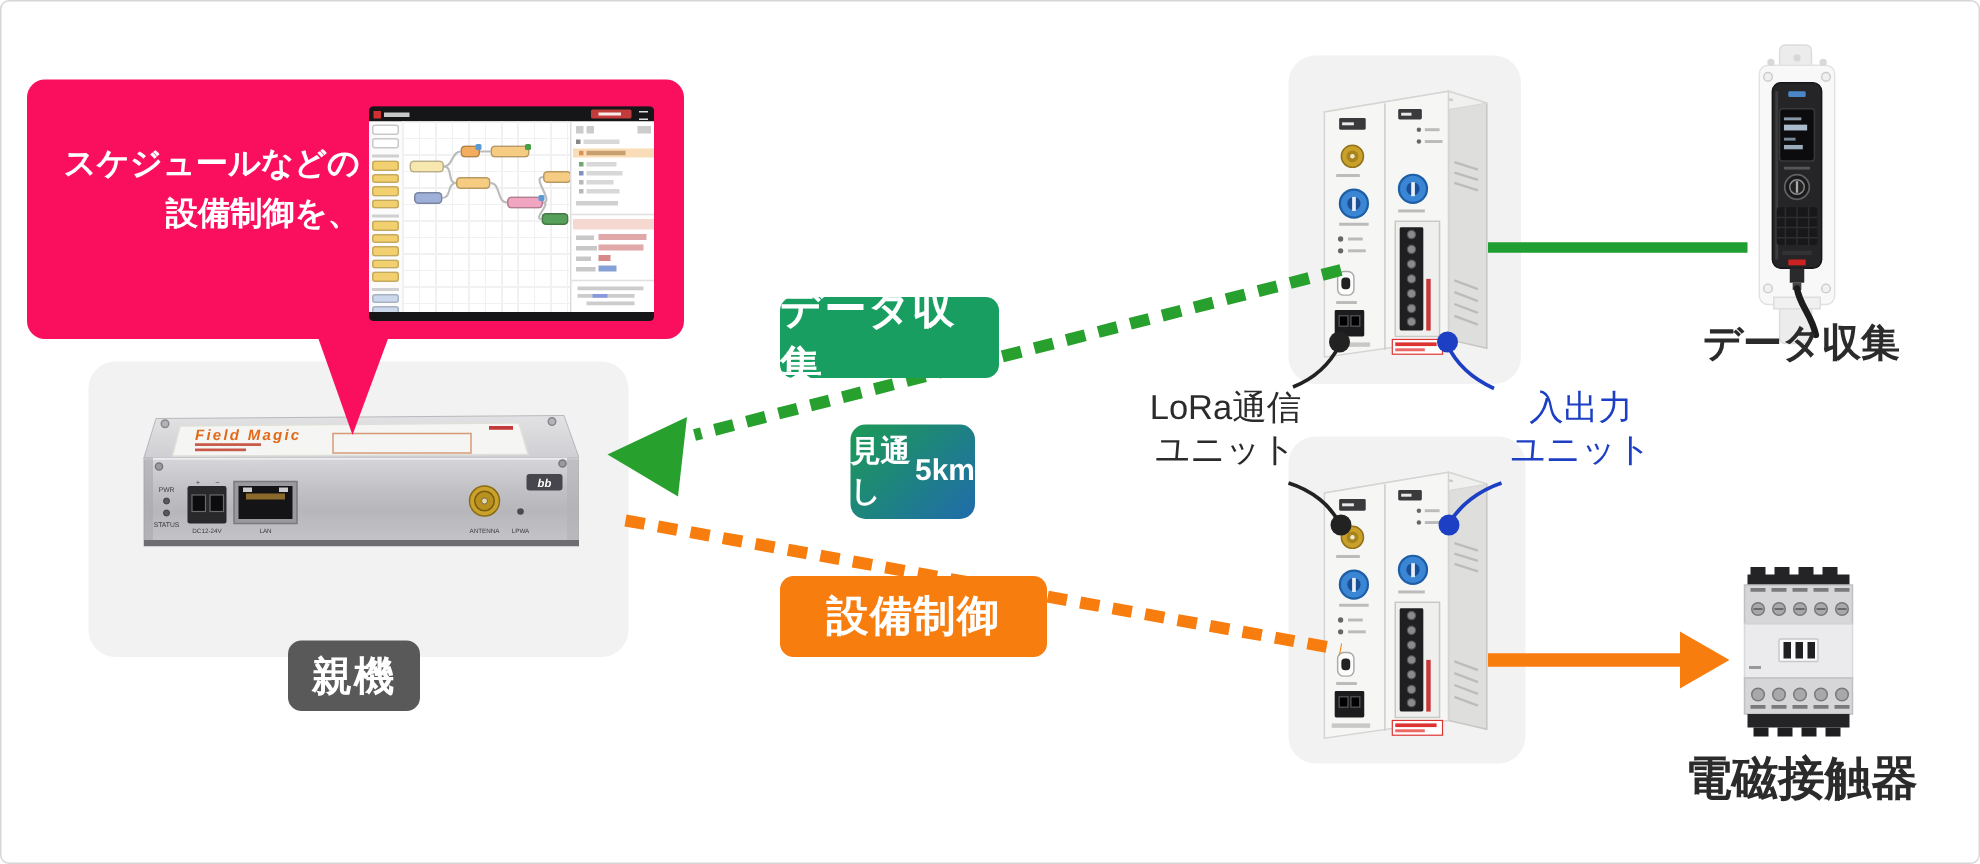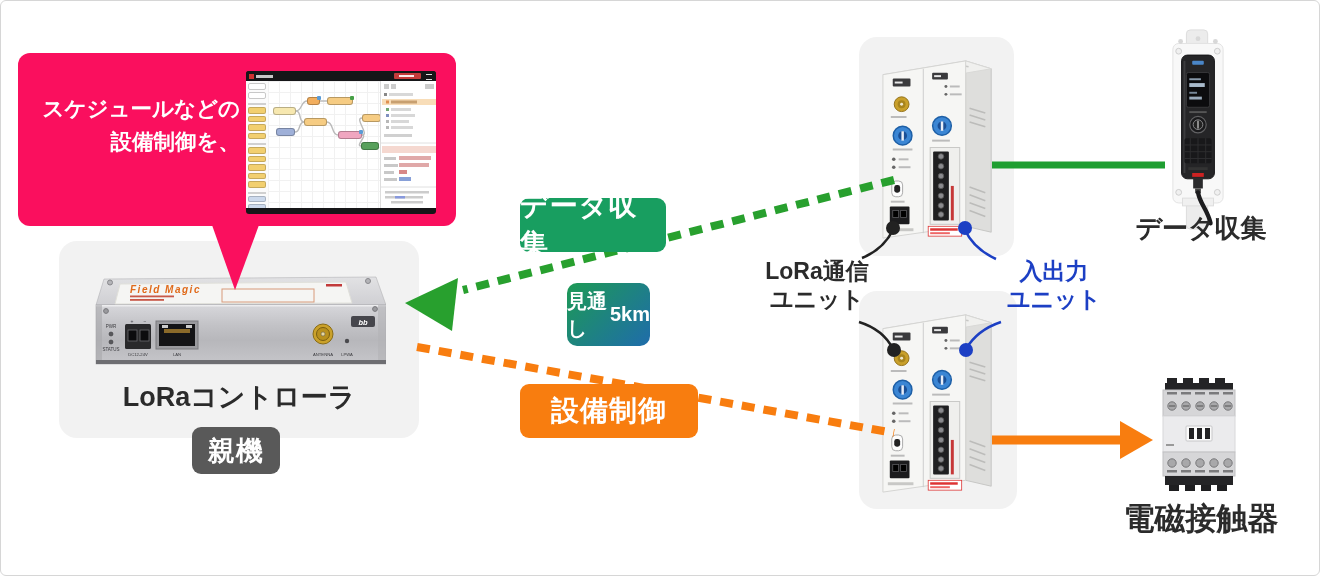--- a/index.html
+++ b/index.html
@@ -7,21 +7,21 @@
   .abs{position:absolute;}
   
   .panel{position:absolute;background:#f2f2f2;border-radius:18px;}
   
   .badge{position:absolute;display:flex;align-items:center;justify-content:center;color:#fff;font-weight:bold;border-radius:9px;letter-spacing:1px;}
   .badge-green{background:#189e60;font-size:28px;}
   .badge-orange{background:#f87d0f;font-size:28px;}
   .badge-dark{background:#595959;}
   .badge-km{background:linear-gradient(135deg,#1d9a55 0%,#1f6cab 100%);flex-direction:row;font-size:20px;line-height:1.35;letter-spacing:0;border-radius:10px;}
   .dev-label{position:absolute;text-align:center;font-weight:800;color:#2b2b2b;}
-  .unit-label{position:absolute;text-align:center;font-weight:700;font-size:23px;line-height:1.22;color:#2b2b2b;}
+  .unit-label{position:absolute;text-align:center;font-weight:400;font-size:23px;line-height:1.22;color:#2b2b2b;}
   .unit-label.blue{color:#1c3fc4;}
   
   .callout{position:absolute;left:17px;top:52px;width:438px;height:173px;background:#fa0f5e;border-radius:12px;z-index:6;}
   .callout-tail{position:absolute;left:211px;top:224px;width:0;height:0;border-left:23px solid transparent;border-right:24px solid transparent;border-top:65px solid #fa0f5e;z-index:6;}
   .callout-text{position:absolute;left:12px;top:40px;width:210px;text-align:right;color:#fff;font-weight:bold;font-size:21.5px;line-height:1.55;}
   
   .editor-frame{position:absolute;left:228px;top:18px;width:190px;height:143px;background:#161618;border-radius:3px;overflow:hidden;}
   .ed-header{position:absolute;left:0;top:0;width:190px;height:10px;background:#161618;}
   .ed-logo-sq{position:absolute;left:3px;top:2.5px;width:5px;height:5px;background:#d03030;}
   .ed-logo-bar{position:absolute;left:10px;top:4px;width:17px;height:2.5px;background:#e8e8e8;opacity:.85;}
@@ -280,21 +280,20 @@
     <path d="M 861,257 C 876,251 886,241 892,229" stroke="#222222" stroke-width="2.5" fill="none"></path>
     <circle cx="892" cy="227" r="7" fill="#222222"></circle>
     <path d="M 995,258 C 982,252 970,242 964,229" stroke="#1c3fc4" stroke-width="2.5" fill="none"></path>
     <circle cx="964" cy="227" r="7" fill="#1c3fc4"></circle>
     <path d="M 858,321 C 874,326 886,336 892,348" stroke="#222222" stroke-width="2.5" fill="none"></path>
     <circle cx="893" cy="349" r="7" fill="#222222"></circle>
     <path d="M 1000,321 C 985,326 972,336 965,348" stroke="#1c3fc4" stroke-width="2.5" fill="none"></path>
     <circle cx="965" cy="349" r="7" fill="#1c3fc4"></circle>
   </svg>
 
-  <div class="dev-label z4" style="left:58px;top:378px;width:360px;font-size:27px;">LoRaコントローラ</div>
   <div class="badge badge-dark z4" style="left:191px;top:426px;width:88px;height:47px;font-size:27px;">親機</div>
 
   <div class="badge badge-green z4" style="left:519px;top:197px;width:146px;height:54px;">データ収集</div>
   <div class="badge badge-km z4" style="left:566px;top:282px;width:83px;height:63px;">
     <span>見通し</span>
     <span>5km</span>
   </div>
   <div class="badge badge-orange z4" style="left:519px;top:383px;width:178px;height:54px;">設備制御</div>
 
   <div class="unit-label z4" style="left:740px;top:256px;width:152px;">

